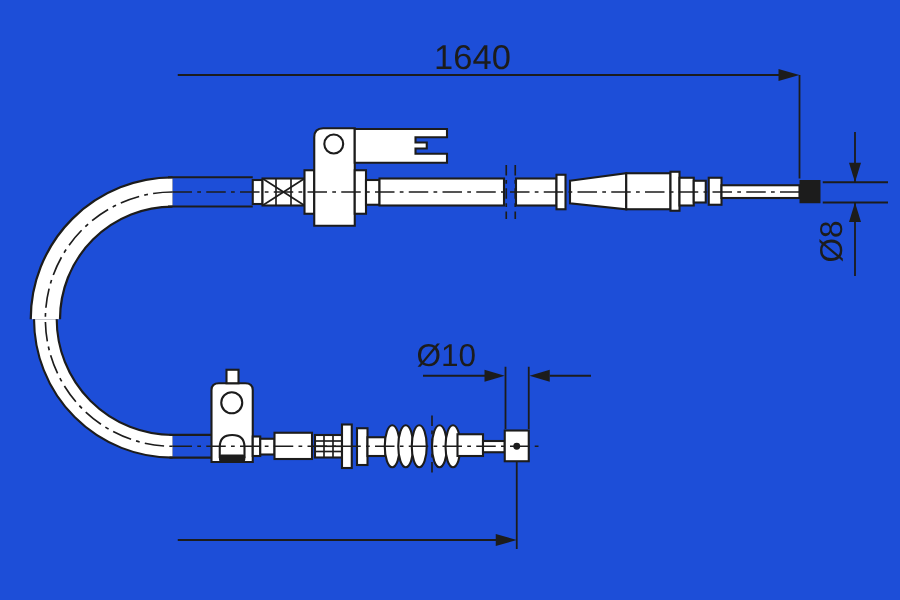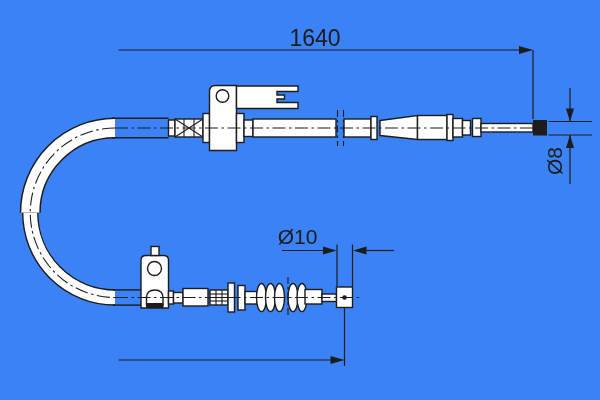--- a/index.html
+++ b/index.html
@@ -1,16 +1,16 @@
 <!DOCTYPE html>
 <html><head>
 <meta charset="utf-8">
 <style>
   html,body{margin:0;padding:0;background:#ffffff;}
-  .canvas{position:relative;width:600px;height:400px;background:#3b82f6;overflow:hidden;}
+  .canvas{position:relative;width:600px;height:400px;background:#1d4ed8;overflow:hidden;}
   svg{display:block;}
   .ln   {stroke:#1c1c1c;stroke-width:1.4;fill:none;}
   .part {fill:#ffffff;stroke:#1c1c1c;stroke-width:1.4;}
   .thin {stroke:#1c1c1c;stroke-width:1.1;fill:none;}
   .dark {fill:#1c1c1c;stroke:none;}
   .cl   {stroke:#1c1c1c;stroke-width:1.1;fill:none;stroke-dasharray:13 3.5 2.5 3.5;}
   .brk  {stroke:#1c1c1c;stroke-width:1.1;fill:none;stroke-dasharray:7 3 2.5 3;}
   .dim  {stroke:#1c1c1c;stroke-width:1.2;fill:none;}
   .arr  {fill:#1c1c1c;stroke:none;}
   text  {font-family:"Liberation Sans", sans-serif;fill:#1c1c1c;}

